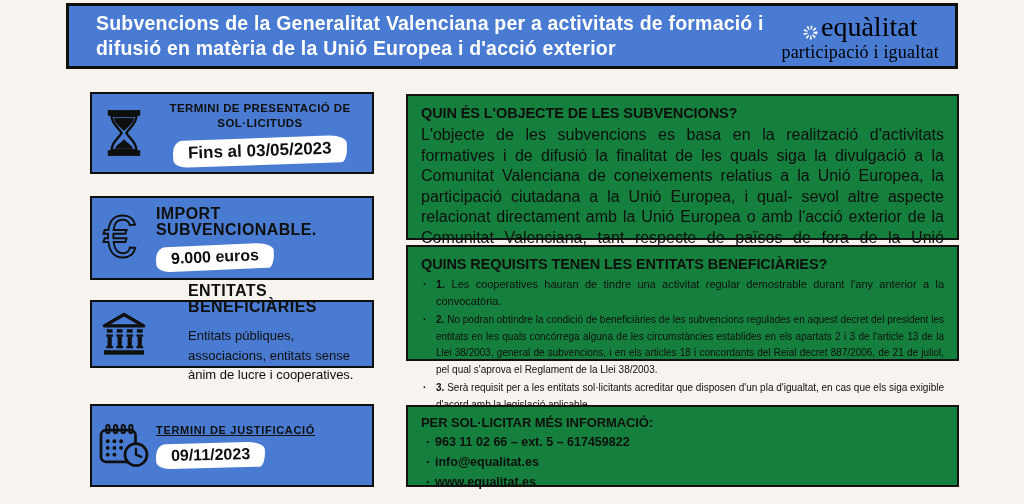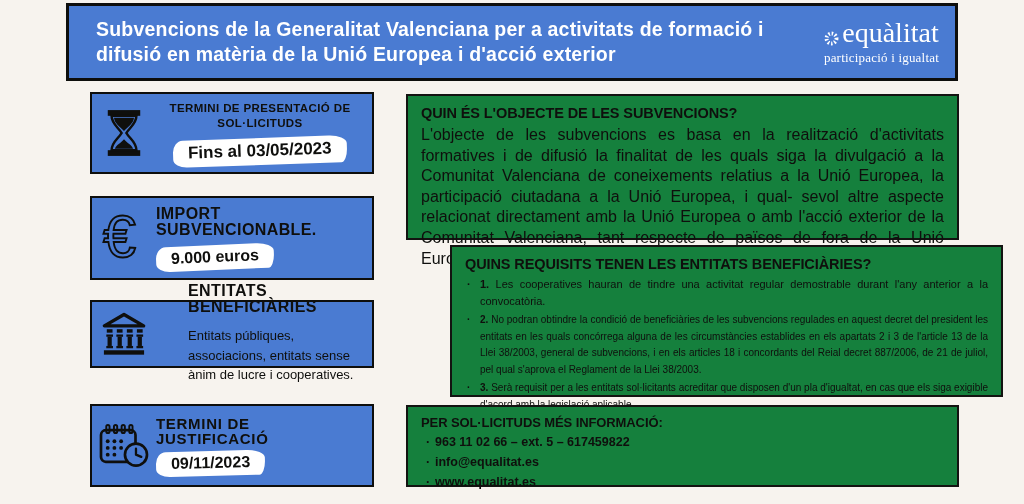--- a/index.html
+++ b/index.html
@@ -1,56 +1,56 @@
 <!DOCTYPE html>
 <html><head>
 <meta charset="utf-8">
 <style>
   html,body{margin:0;padding:0;}
   body{width:1024px;height:504px;position:relative;background:#f7f3ee;
        font-family:"Liberation Sans",sans-serif;color:#0f0f0d;overflow:hidden;}
   .abs{position:absolute;box-sizing:border-box;}
 
   
-  .header{left:66px;top:3px;width:892px;height:78px;background:#4a7bd2;
+  .header{left:66px;top:3px;width:892px;height:66px;background:#4a7bd2;
           border:3px solid #0e0e0c;display:flex;align-items:center;}
   .header-title{margin-left:27px;flex:1;color:#fff;font-weight:700;
                 font-size:19.5px;line-height:25px;letter-spacing:.2px;}
-  .logo{margin-right:16px;color:#ffffff;font-family:"Liberation Serif",serif;
+  .logo{margin-right:16px;color:#000000;font-family:"Liberation Serif",serif;
         display:flex;flex-direction:column;align-items:center;justify-content:space-between;}
   .logo-main{display:flex;align-items:flex-start;gap:3px;font-size:28px;line-height:28px;}
   .logo-flower{margin-top:4px;}
-  .logo-tagline{font-size:13px;line-height:14px;letter-spacing:.2px;}
+  .logo-tagline{font-size:18px;line-height:14px;letter-spacing:.2px;}
 
   
   .lbox{left:90px;width:284px;background:#4a7bd2;border:2px solid #0e0e0c;
         display:flex;align-items:center;}
   .lbox .icon-wrap{width:64px;flex-shrink:0;display:flex;justify-content:center;align-items:center;}
   .lbox .content{flex:1;padding-right:8px;}
   .lbox-title{font-weight:700;font-size:11.5px;line-height:15px;letter-spacing:.4px;}
   .lbox-title.big{font-size:16px;line-height:16px;}
   .lbox-body{font-size:13px;line-height:19.5px;margin-top:11px;}
   .hl{display:inline-block;background:#ffffff;font-weight:700;
       padding:3px 15px 4px;margin-top:7px;transform:rotate(-2deg);
       border-radius:10px 18px 6px 14px / 12px 8px 14px 8px;}
   #lbox-termini{top:92px;height:82px;}
   #lbox-termini .content{text-align:center;}
   #lbox-termini .hl{font-size:17px;}
   #lbox-import{top:196px;height:84px;}
   #lbox-import .hl{font-size:16px;transform:rotate(-2.5deg);}
   #lbox-entitats{top:300px;height:68px;gap:32px;}
   #lbox-justificacio{top:404px;height:83px;}
-  #lbox-justificacio .lbox-title{letter-spacing:.7px;font-size:15px;}
+  #lbox-justificacio .lbox-title{letter-spacing:.7px;font-size:11px;text-decoration:underline;}
   #lbox-justificacio .hl{font-size:16px;transform:rotate(-1.5deg);margin-top:5px;}
 
   
   .rbox{left:406px;width:553px;background:#15803d;border:2px solid #131311;
         padding:8px 13px;}
   #rbox-objecte{top:94px;height:146px;}
-  #rbox-requisits{top:245px;height:152px;margin-left:44px;}
+  #rbox-requisits{top:245px;height:116px;}
   #rbox-info{top:405px;height:82px;}
   .rbox-title{font-size:14.5px;font-weight:700;letter-spacing:-.1px;margin:1px 0 4px;}
   .para{font-size:16px;line-height:20.6px;text-align:justify;}
   .req-item{display:flex;margin:1px 0 2px;text-align:justify;}
   .req-item .marker{width:13px;flex-shrink:0;text-align:left;padding-left:2px;font-weight:700;}
   .req-item.lg{font-size:11px;line-height:17px;}
   .req-item.sm{font-size:10px;line-height:16.5px;}
   .req-num{font-weight:700;}
   .info-title{font-size:13px;font-weight:700;margin:0 0 2px;}
   .info-item{display:flex;font-size:12.5px;font-weight:700;line-height:20px;}
@@ -185,21 +185,21 @@
   </div>
 
   <div class="req-item sm">
     <span class="marker">·</span>
     <div><span class="req-num">3.</span>
       <span>Serà requisit per a les entitats sol·licitants acreditar que disposen d'un pla d'igualtat, en cas que els siga exigible d'acord amb la legislació aplicable.</span></div>
   </div>
 </div>
 
 <div id="rbox-info" class="abs rbox">
-  <h2 class="rbox-title info-title">PER SOL·LICITUDS MÉS INFORMACIÓ:</h2>
+  <h2 class="rbox-title info-title">PER SOL·LICITAR MÉS INFORMACIÓ:</h2>
   <div class="info-item">
     <span class="marker">·</span>
     <span>963 11 02 66 – ext. 5 – 617459822</span>
   </div>
   <div class="info-item">
     <span class="marker">·</span>
     <span>info@equalitat.es</span>
   </div>
   <div class="info-item">
     <span class="marker">·</span>

